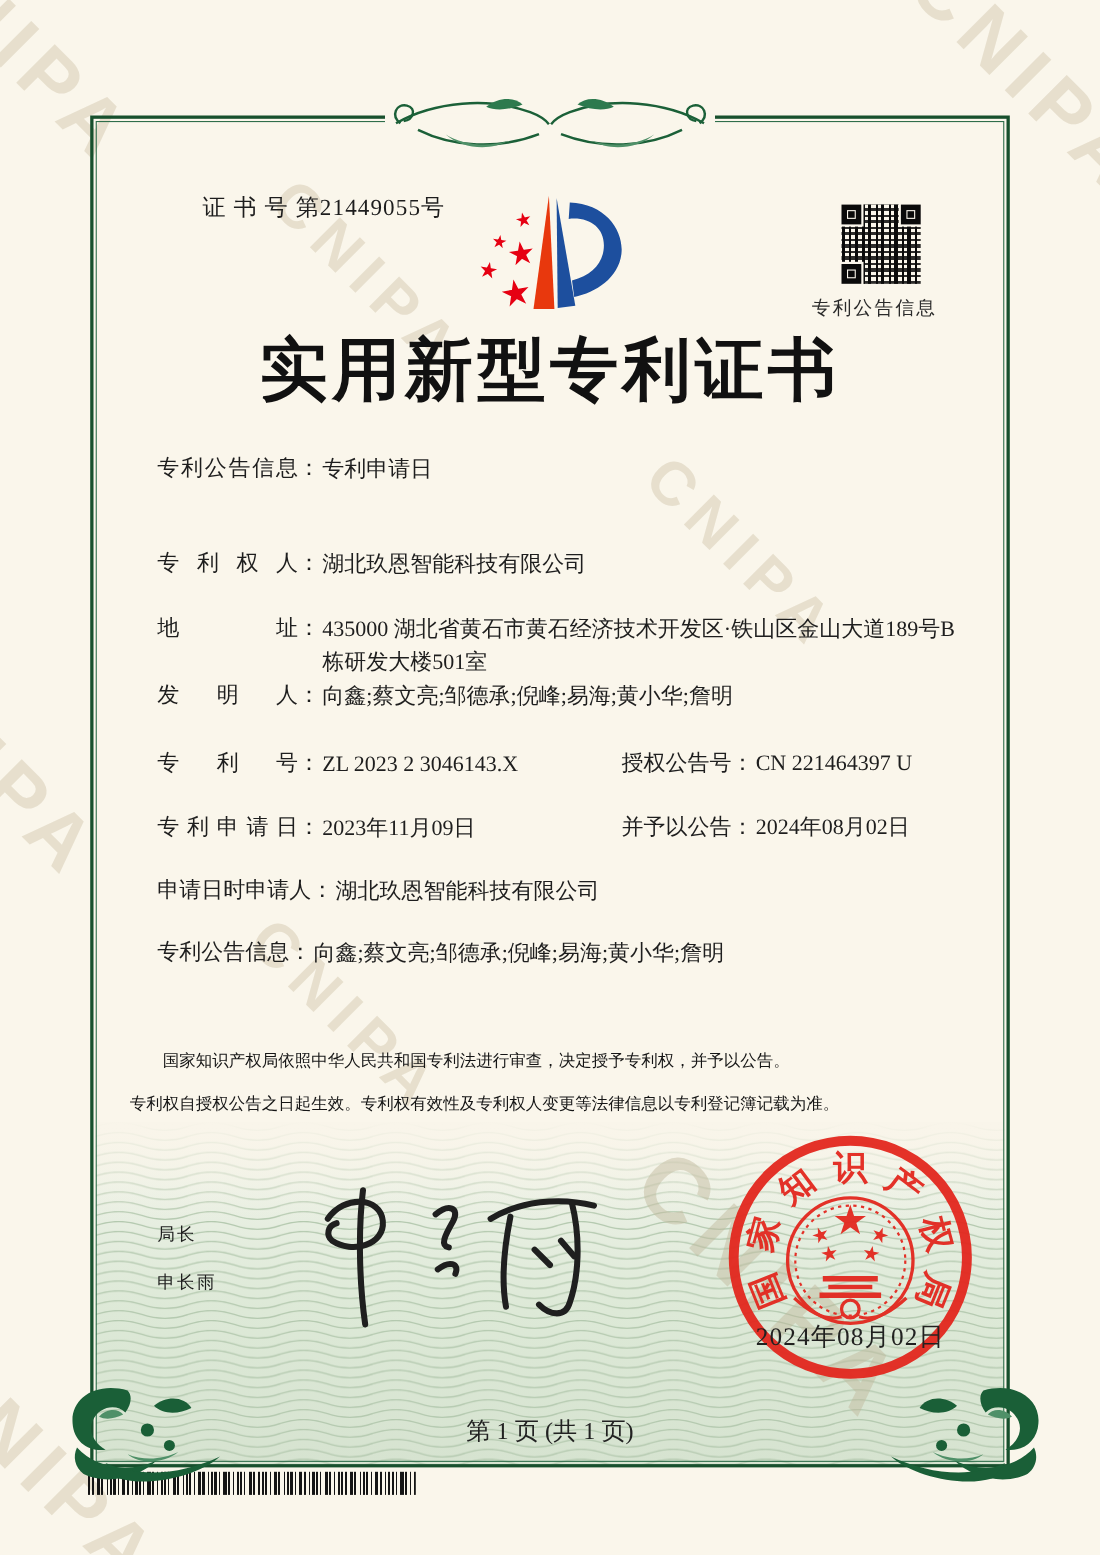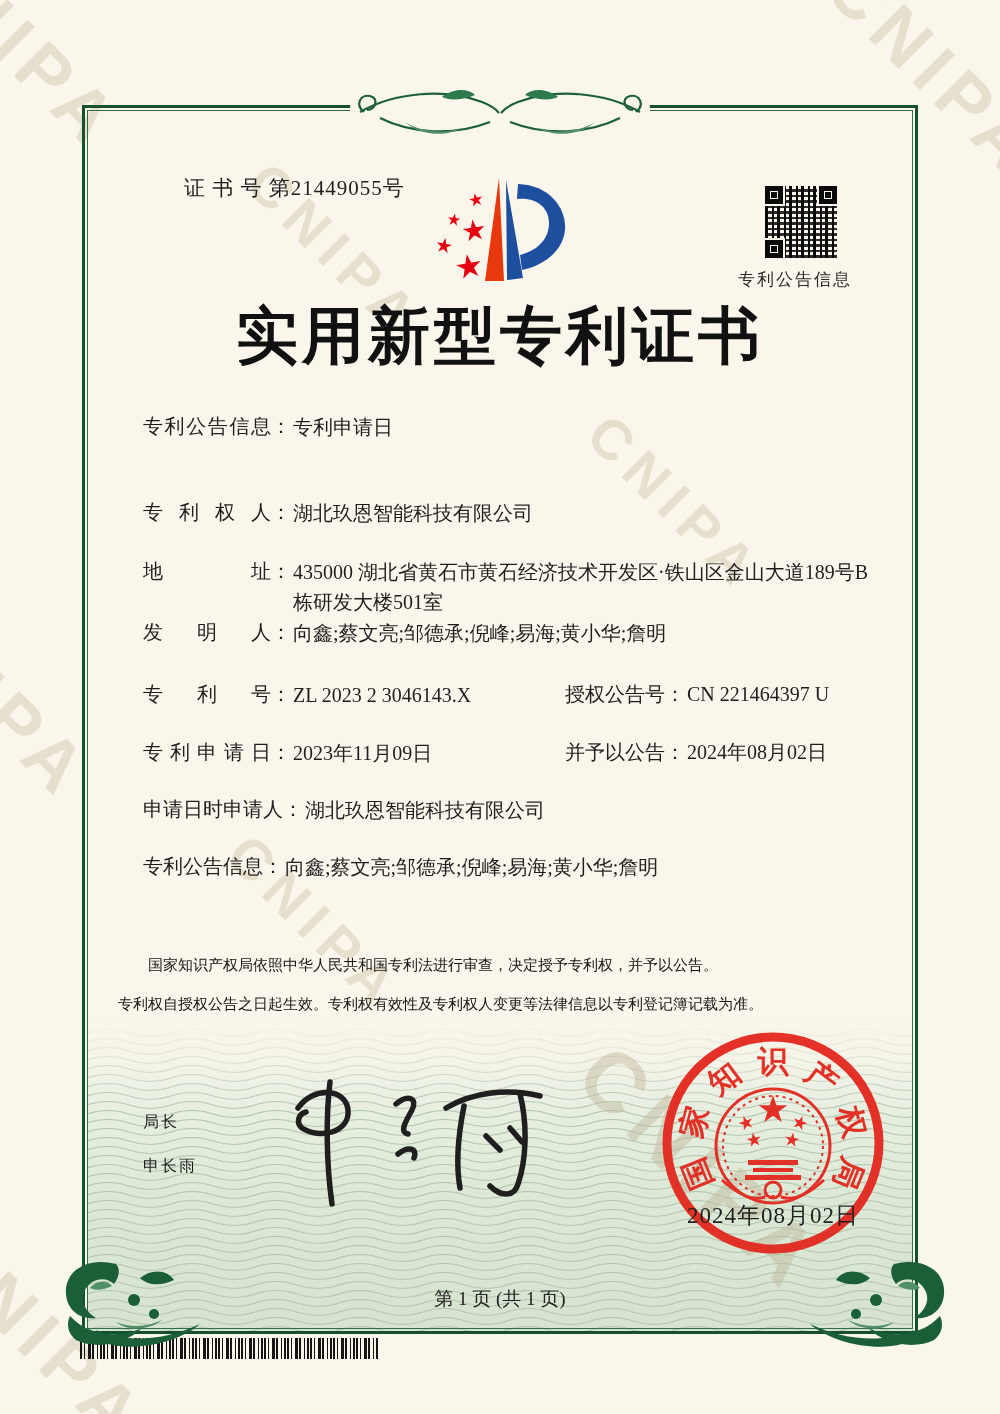--- a/index.html
+++ b/index.html
@@ -41,21 +41,21 @@
   .lbl-wide{display:inline-block;vertical-align:top;}
   .col{display:inline-block;width:22px;vertical-align:top;}
   .val{display:inline-block;vertical-align:top;max-width:584px;line-height:30px;}
   .rcol{position:absolute;left:422px;top:0;white-space:nowrap;}
   .legal{position:absolute;left:118px;top:946px;width:766px;font-size:15px;
         line-height:39px;color:#151515;text-align:justify;}
   .legal .ind{text-indent:2em;}
   .signer{position:absolute;left:143px;font-family:"Liberation Sans",sans-serif;
         font-size:16px;color:#1c1c1c;letter-spacing:2px;}
   .footer{position:absolute;left:0;top:1286px;width:1000px;text-align:center;
-        font-size:19px;color:#222;}
+        font-size:22px;color:#222;}
   .barcode{position:absolute;left:80px;top:1338px;width:298px;height:21px;
         background:repeating-linear-gradient(90deg,
           #141414 0 2px,transparent 2px 4px,#141414 4px 5px,transparent 5px 8px,
           #141414 8px 11px,transparent 11px 12px,#141414 12px 14px,transparent 14px 17px,
           #141414 17px 18px,transparent 18px 20px,#141414 20px 22px,transparent 22px 23px);}
   .sig{position:absolute;left:268px;top:1066px;}
   .seal{position:absolute;left:652px;top:1022px;opacity:.94;}
   .orn-top{position:absolute;left:350px;top:82px;}
   .orn-bl{position:absolute;left:56px;top:1258px;}
   .orn-br{position:absolute;left:804px;top:1258px;transform:scaleX(-1);}

